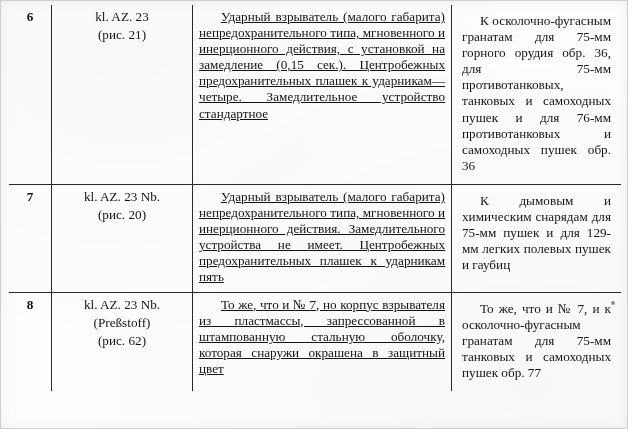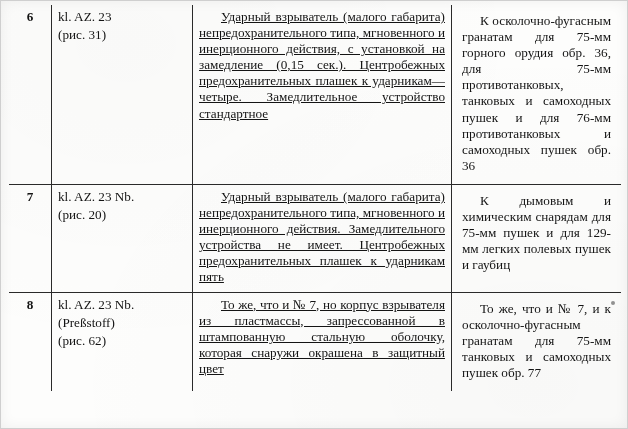--- a/index.html
+++ b/index.html
@@ -51,21 +51,21 @@
   td.col-num {
     width: 30px;
     text-align: center;
     font-weight: bold;
     font-size: 13.5px;
     border-right: 1px solid #2a2a2a;
     padding-top: 5px;
   }
   td.col-mark {
     width: 128px;
-    text-align: left;
+    text-align: center;
     border-right: 1px solid #2a2a2a;
     padding-top: 5px;
   }
   td.col-desc {
     width: 246px;
     border-right: 1px solid #2a2a2a;
     text-align: justify;
     text-justify: inter-word;
     hyphens: manual;
     text-decoration: underline;
@@ -117,21 +117,21 @@
 
 <div class="page">
 
   <table class="doc-table">
     <tbody>
 
       <tr class="row">
         <td class="col-num">6</td>
         <td class="col-mark">
           <span class="mark-name">kl. AZ. 23</span>
-          <span class="mark-fig">(рис. 31)</span>
+          <span class="mark-fig">(рис. 21)</span>
         </td>
         <td class="col-desc">
           <p class="desc-p">Ударный взрыватель (малого габарита) непредохранительного типа, мгновенного и инерционного действия, с установкой на замедление (0,15 сек.). Центробежных предохранительных плашек к ударникам—четыре. Замедлительное устройство стандартное</p>
         </td>
         <td class="col-use">
           <p class="use-p">К осколочно-фугасным гранатам для 75-мм горного орудия обр. 36, для 75-мм противотанковых, танковых и самоходных пушек и для 76-мм противотанковых и самоходных пушек обр. 36</p>
         </td>
       </tr>
 
       <tr class="row">

